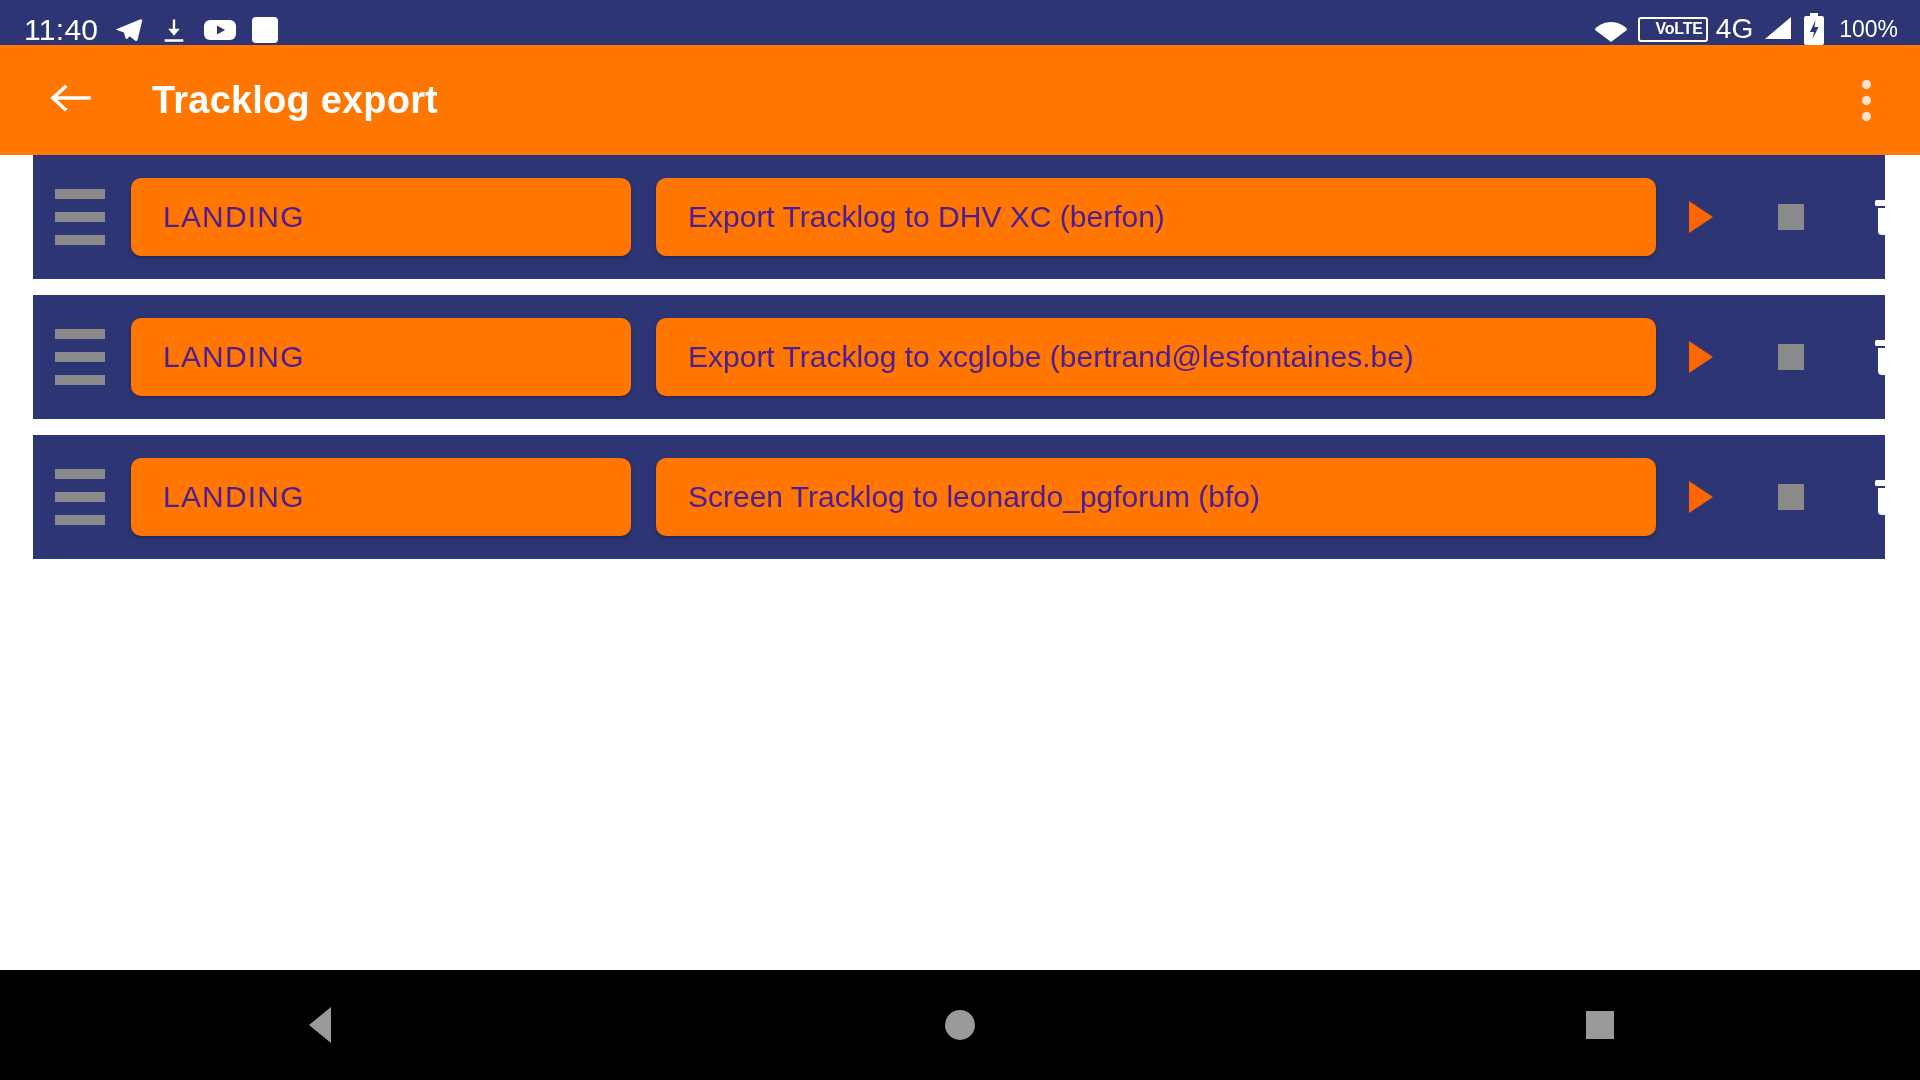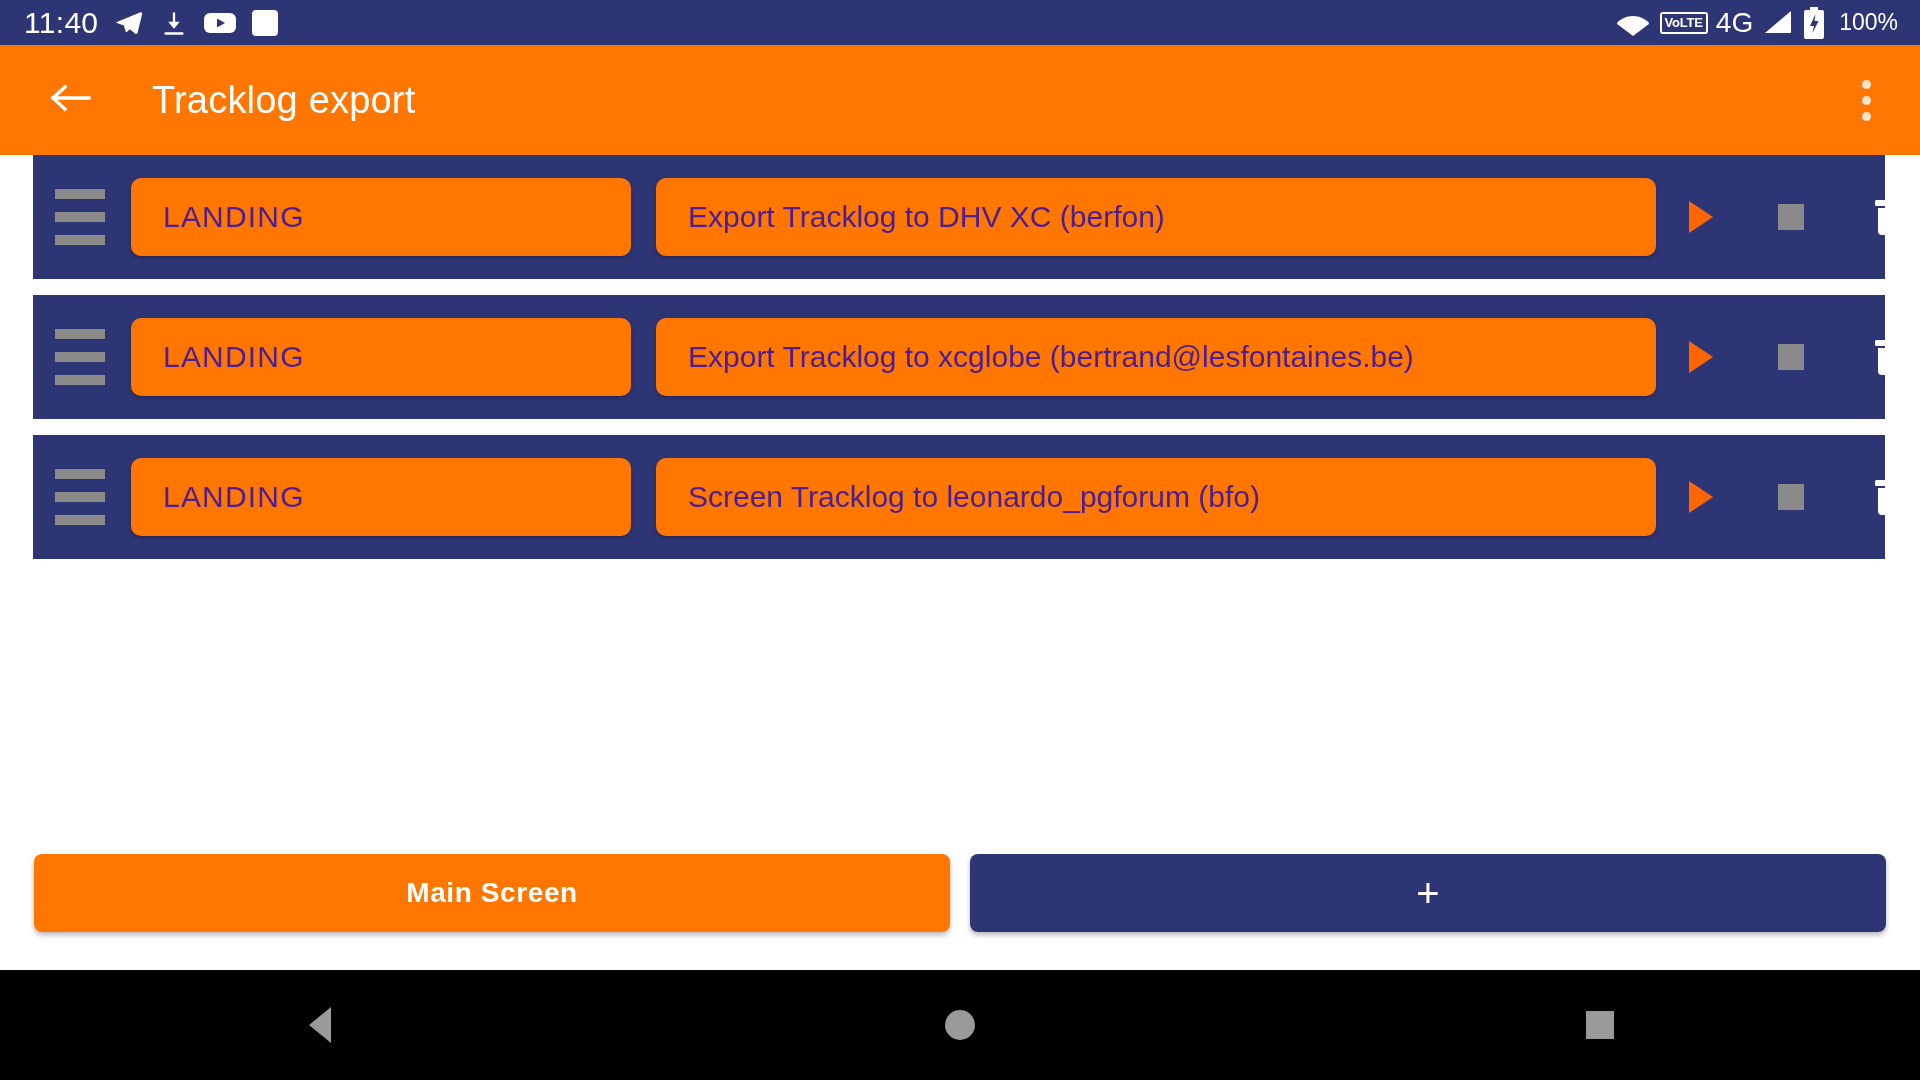--- a/index.html
+++ b/index.html
@@ -19,21 +19,21 @@
     display: flex;
     flex-direction: column;
   }
 
   
   .status-bar {
     height: 45px;
     background: #2e3575;
     color: #ffffff;
     display: flex;
-    align-items: center;
+    align-items: flex-end;
     justify-content: space-between;
     padding: 0 22px 0 24px;
     flex: 0 0 45px;
   }
   .status-left { display: flex; align-items: center; gap: 16px; }
   .status-right { display: flex; align-items: center; gap: 10px; }
   .status-clock {
     font-size: 30px;
     font-weight: 400;
     letter-spacing: 0.3px;
@@ -42,24 +42,24 @@
   .status-pct {
     font-size: 23px;
     font-weight: 400;
     line-height: 1;
     margin-left: 4px;
   }
   .sicon { display: inline-flex; align-items: center; justify-content: center; }
   .volte-badge {
     border: 2px solid #ffffff;
     border-radius: 3px;
-    font-size: 13px;
+    font-size: 16px;
     font-weight: 700;
     line-height: 1;
-    padding: 2px 3px 3px 3px;
+    padding: 2px 3px 3px 16px;
     letter-spacing: -0.2px;
   }
   .net-4g { font-size: 28px; font-weight: 400; line-height: 1; margin-left: -2px; }
 
   
   .app-bar {
     height: 110px;
     background: #ff7700;
     display: flex;
     align-items: center;
@@ -67,21 +67,21 @@
     flex: 0 0 110px;
   }
   .back-btn {
     width: 60px; height: 60px;
     display: flex; align-items: center; justify-content: center;
     flex: 0 0 60px;
   }
   .app-title {
     color: #ffffff;
     font-size: 38px;
-    font-weight: 400;
+    font-weight: 700;
     margin-left: 52px;
     white-space: nowrap;
     letter-spacing: 0.2px;
   }
   .overflow-btn {
     margin-left: auto;
     width: 60px; height: 70px;
     display: flex; flex-direction: column;
     align-items: center; justify-content: center;
     gap: 7px;
@@ -366,24 +366,20 @@
                 <rect x="2" y="6" width="32" height="6" rx="1.5" fill="#ffffff"></rect>
                 <path fill="#ffffff" d="M5 14h26v23a4 4 0 0 1-4 4H9a4 4 0 0 1-4-4z"></path>
               </svg>
           </span>
         </div>
       </div>
     </div>
 
   </div>
 
-  <div class="bottom-bar">
-    <div class="big-btn btn-main">Main Screen</div>
-    <div class="big-btn btn-add">+</div>
-  </div>
 
   <div class="nav-bar">
     <div class="nav-btn">
       <span class="nav-back"></span>
     </div>
     <div class="nav-btn">
       <span class="nav-home"></span>
     </div>
     <div class="nav-btn">
       <span class="nav-recent"></span>

